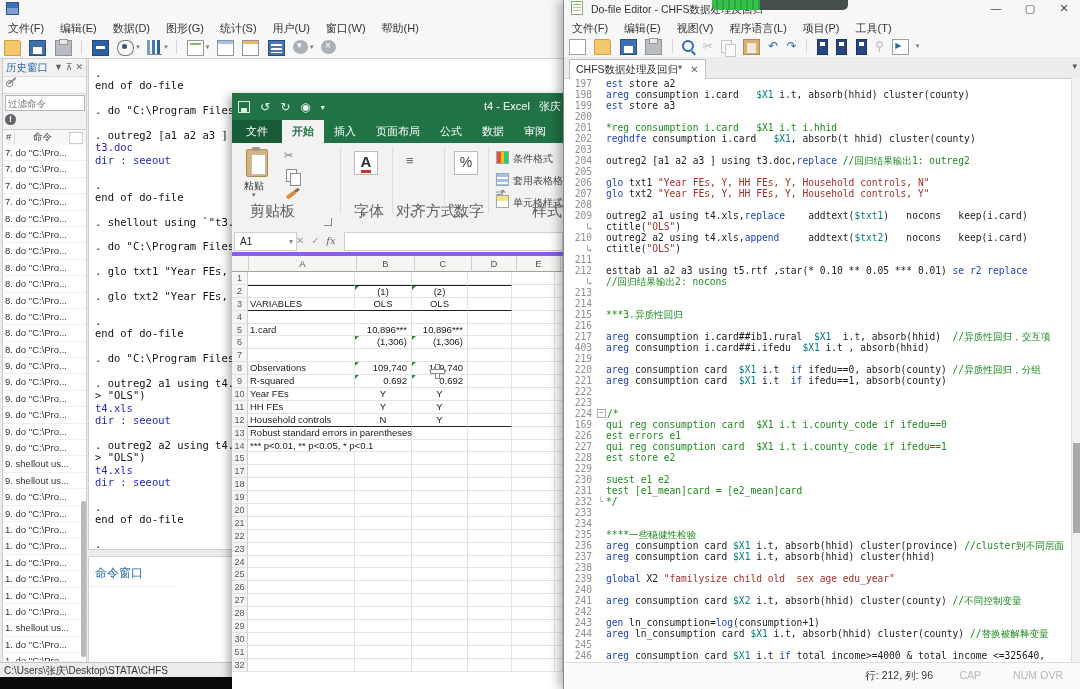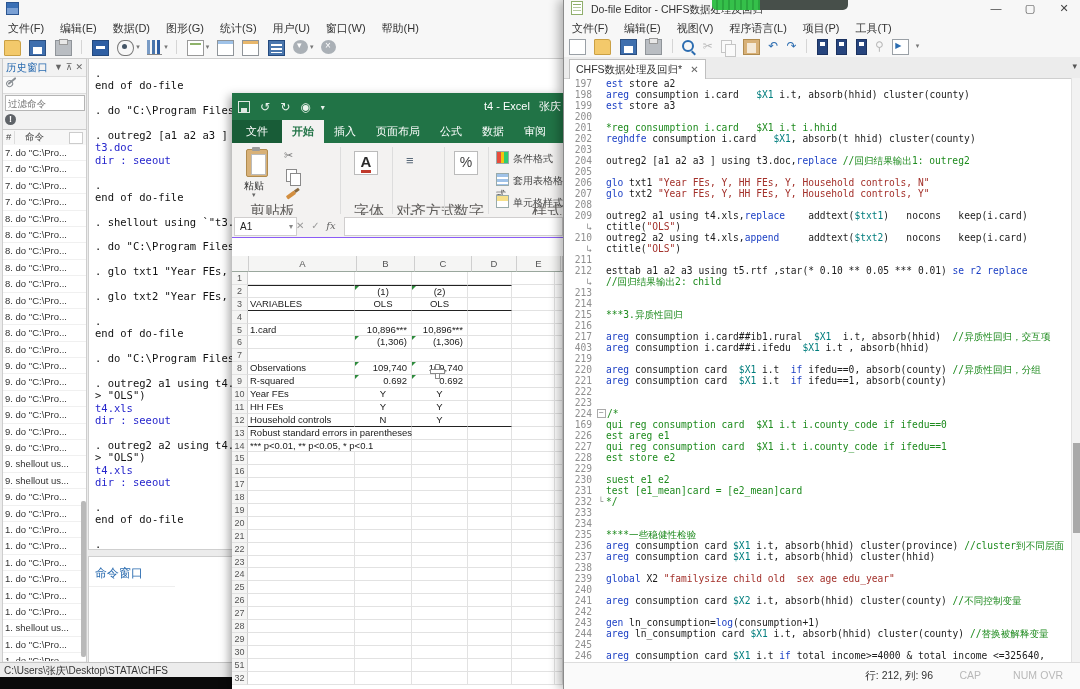--- a/index.html
+++ b/index.html
@@ -42,21 +42,21 @@
   #sidebar{position:absolute;left:2px;top:58px;width:83px;height:604px;background:#f2f2f2;border:1px solid #cdcdcd;}
   .sb-head{position:absolute;left:0;top:0;right:0;height:17px;background:#f2f2f2;font-size:10.5px;color:#2b6cb0;line-height:17px;padding-left:3px;white-space:nowrap;}
   .sb-hico{float:right;color:#666;font-size:9px;margin-right:3px;line-height:17px;}
   .sb-toolrow{position:absolute;left:0;top:17px;right:0;height:16px;border-top:1px solid #ddd;border-bottom:1px solid #ddd;background:#fafafa;}
   .wrench{position:absolute;left:4px;top:3px;width:10px;height:2px;background:#8a8f94;transform:rotate(-40deg);border-radius:2px;}
   .wrench:after{content:"";position:absolute;left:-2px;top:-2px;width:5px;height:5px;border:1.5px solid #8a8f94;border-radius:50%;}
   .sb-filter{position:absolute;left:2px;top:36px;width:74px;height:14px;border:1px solid #b5b5b5;font-size:9.5px;padding:0 2px;color:#333;font-family:inherit;}
   .sb-warn{position:absolute;left:2px;top:55px;width:11px;height:11px;background:#5f6368;border-radius:50%;color:#fff;font-size:9px;text-align:center;line-height:11px;font-weight:bold;}
   .sb-cols{position:absolute;left:0;top:70px;right:0;height:15px;border-top:1px solid #ccc;border-bottom:1px solid #ccc;background:#f7f7f7;font-size:9.5px;color:#444;}
   .sb-cols .c1{position:absolute;left:3px;top:1px;}
-  .sb-cols .c2{position:absolute;left:11px;top:1px;border-left:1px solid #ddd;padding-left:10px;height:13px;}
+  .sb-cols .c2{position:absolute;left:11px;top:1px;border-left:1px solid #ddd;padding-left:18px;height:13px;}
   .sb-cols .c3{position:absolute;right:3px;top:2px;width:12px;height:10px;border:1px solid #ccc;background:#fff;}
   #history-list{position:absolute;left:0;top:86px;right:0;bottom:2px;background:#fff;overflow:hidden;}
   .hrow{height:15.4px;line-height:15.4px;font-size:9.5px;color:#333;padding-left:2px;white-space:nowrap;overflow:hidden;border-bottom:1px solid #f0f0f0;}
   .sb-scroll{position:absolute;right:0px;top:442px;width:5px;height:156px;background:#b9b9b9;border-radius:2px;}
   
   #results{position:absolute;left:88px;top:58px;width:992px;height:490px;background:#fff;border:1px solid #cfcfcf;overflow:hidden;}
   #results-text{padding:8px 0 0 6px;font-family:"DejaVu Sans Mono",monospace;font-size:10.5px;line-height:12.4px;color:#111;}
   .rline{white-space:pre;height:12.4px;}
   .r-b{color:#2424cc;}
   
@@ -91,21 +91,21 @@
   .brush-ico:after{content:"";position:absolute;right:-5px;top:0;width:5px;height:3px;background:#8a6a3f;}
   .bigA{position:absolute;font-size:15px;font-weight:bold;color:#2b2b2b;border:1px solid #bbb;background:#fff;width:22px;height:22px;text-align:center;line-height:20px;}
   .bigA u{text-decoration:none;border-bottom:3px solid #c0392b;}
   .alignIco{position:absolute;font-size:13px;color:#5a6a7a;}
   .pctIco{position:absolute;font-size:14px;color:#3b3b3b;border:1px solid #bbb;background:#fff;width:22px;height:22px;text-align:center;line-height:20px;}
   .sty-ico{display:inline-block;width:11px;height:11px;margin-right:4px;vertical-align:-2px;border:1px solid #9aa;}
   .sty1{background:linear-gradient(90deg,#e74c3c 33%,#f1c40f 33% 66%,#2ecc71 66%);}
   .sty2{background:repeating-linear-gradient(#9fc2e8 0 3px,#fff 3px 5px);}
   .sty3{background:linear-gradient(#f7e08a 50%,#fff 50%);}
   .launcher{position:absolute;right:4px;bottom:4px;width:7px;height:7px;border-right:1px solid #888;border-bottom:1px solid #888;}
-  .xl-formula{position:absolute;left:0;top:122px;width:100%;height:22px;background:#f3f2f1;border-bottom:1px solid #8b5cf6;}
+  .xl-formula{position:absolute;left:0;top:137px;width:100%;height:22px;background:#f3f2f1;border-bottom:5px solid #8b5cf6;}
   .namebox{position:absolute;left:2px;top:2px;width:56px;height:17px;background:#fff;border:1px solid #d0cece;font-size:10px;line-height:17px;padding-left:5px;color:#222;}
   .namebox span.v{color:#888;float:right;margin-right:3px;font-size:8px;}
   .fx-btns{position:absolute;left:64px;top:2px;font-size:10px;color:#9a9a9a;line-height:17px;}
   .fx-btns i{font-style:italic;font-family:"DejaVu Serif",serif;color:#666;}
   .fbar{position:absolute;left:112px;top:2px;right:0;height:17px;background:#fff;border:1px solid #d0cece;}
   
   .xl-colhead{position:absolute;left:0;top:163px;width:100%;height:16px;display:flex;font-size:9.5px;color:#555;background:#f5f5f4;}
   .xl-colhead div{border-right:1px solid #cfcfcf;border-bottom:1px solid #9aa79d;text-align:center;line-height:16px;}
   #xl-grid{position:absolute;left:0;top:179px;width:100%;bottom:0;overflow:hidden;background:#fff;}
   .xrow{display:flex;height:12.9px;position:relative;}
@@ -480,29 +480,20 @@
       <div class="xrow">
         <div class="xc hd c-h">15</div>
         <div class="xc c-A"></div>
         <div class="xc c-B"></div>
         <div class="xc c-C"></div>
         <div class="xc c-D"></div>
         <div class="xc c-E"></div>
         <div class="xc c-F"></div>
       </div>
       <div class="xrow">
-        <div class="xc hd c-h">16</div>
-        <div class="xc c-A"></div>
-        <div class="xc c-B"></div>
-        <div class="xc c-C"></div>
-        <div class="xc c-D"></div>
-        <div class="xc c-E"></div>
-        <div class="xc c-F"></div>
-      </div>
-      <div class="xrow">
         <div class="xc hd c-h">17</div>
         <div class="xc c-A"></div>
         <div class="xc c-B"></div>
         <div class="xc c-C"></div>
         <div class="xc c-D"></div>
         <div class="xc c-E"></div>
         <div class="xc c-F"></div>
       </div>
       <div class="xrow">
         <div class="xc hd c-h">18</div>
@@ -687,35 +678,35 @@
       <div class="crow"><span class="ln">205</span><span class="fold"></span><span class="ctext"></span></div>
       <div class="crow"><span class="ln">206</span><span class="fold"></span><span class="ctext"><span class="t-c">glo</span><span class="t-p"> txt1 </span><span class="t-s">"Year FEs, Y, HH FEs, Y, Household controls, N"</span></span></div>
       <div class="crow"><span class="ln">207</span><span class="fold"></span><span class="ctext"><span class="t-c">glo</span><span class="t-p"> txt2 </span><span class="t-s">"Year FEs, Y, HH FEs, Y, Household controls, Y"</span></span></div>
       <div class="crow"><span class="ln">208</span><span class="fold"></span><span class="ctext"></span></div>
       <div class="crow"><span class="ln">209</span><span class="fold"></span><span class="ctext"><span class="t-p">outreg2 a1 using t4.xls,</span><span class="t-c">replace</span><span class="t-p">    addtext(</span><span class="t-m">$txt1</span><span class="t-p">)   nocons   keep(i.card)</span></span></div>
       <div class="crow"><span class="ln">↳</span><span class="fold"></span><span class="ctext"><span class="t-p">ctitle(</span><span class="t-s">"OLS"</span><span class="t-p">)</span></span></div>
       <div class="crow"><span class="ln">210</span><span class="fold"></span><span class="ctext"><span class="t-p">outreg2 a2 using t4.xls,</span><span class="t-c">append</span><span class="t-p">     addtext(</span><span class="t-m">$txt2</span><span class="t-p">)   nocons   keep(i.card)</span></span></div>
       <div class="crow"><span class="ln">↳</span><span class="fold"></span><span class="ctext"><span class="t-p">ctitle(</span><span class="t-s">"OLS"</span><span class="t-p">)</span></span></div>
       <div class="crow"><span class="ln">211</span><span class="fold"></span><span class="ctext"></span></div>
       <div class="crow"><span class="ln">212</span><span class="fold"></span><span class="ctext"><span class="t-p">esttab a1 a2 a3 using t5.rtf ,star(* 0.10 ** 0.05 *** 0.01) </span><span class="t-c">se r2 replace</span></span></div>
-      <div class="crow"><span class="ln">↳</span><span class="fold"></span><span class="ctext"><span class="t-g">//回归结果输出2: child</span></span></div>
+      <div class="crow"><span class="ln">↳</span><span class="fold"></span><span class="ctext"><span class="t-g">//回归结果输出2: nocons</span></span></div>
       <div class="crow"><span class="ln">213</span><span class="fold"></span><span class="ctext"></span></div>
       <div class="crow"><span class="ln">214</span><span class="fold"></span><span class="ctext"></span></div>
       <div class="crow"><span class="ln">215</span><span class="fold"></span><span class="ctext"><span class="t-g">***3.异质性回归</span></span></div>
       <div class="crow"><span class="ln">216</span><span class="fold"></span><span class="ctext"></span></div>
       <div class="crow"><span class="ln">217</span><span class="fold"></span><span class="ctext"><span class="t-c">areg</span><span class="t-p"> consumption i.card##ib1.rural  </span><span class="t-m">$X1</span><span class="t-p">  i.t, absorb(hhid)  </span><span class="t-g">//异质性回归，交互项</span></span></div>
       <div class="crow"><span class="ln">403</span><span class="fold"></span><span class="ctext"><span class="t-c">areg</span><span class="t-p"> consumption i.card##i.ifedu  </span><span class="t-m">$X1</span><span class="t-p"> i.t , absorb(hhid)</span></span></div>
       <div class="crow"><span class="ln">219</span><span class="fold"></span><span class="ctext"></span></div>
       <div class="crow"><span class="ln">220</span><span class="fold"></span><span class="ctext"><span class="t-c">areg</span><span class="t-p"> consumption card  </span><span class="t-m">$X1</span><span class="t-p"> i.t  </span><span class="t-c">if</span><span class="t-p"> ifedu==0, absorb(county) </span><span class="t-g">//异质性回归，分组</span></span></div>
       <div class="crow"><span class="ln">221</span><span class="fold"></span><span class="ctext"><span class="t-c">areg</span><span class="t-p"> consumption card  </span><span class="t-m">$X1</span><span class="t-p"> i.t  </span><span class="t-c">if</span><span class="t-p"> ifedu==1, absorb(county)</span></span></div>
       <div class="crow"><span class="ln">222</span><span class="fold"></span><span class="ctext"></span></div>
       <div class="crow"><span class="ln">223</span><span class="fold"></span><span class="ctext"></span></div>
       <div class="crow"><span class="ln">224</span><span class="fold o">−</span><span class="ctext"><span class="t-g">/*</span></span></div>
       <div class="crow"><span class="ln">169</span><span class="fold"></span><span class="ctext"><span class="t-g">qui reg consumption card  $X1 i.t i.county_code if ifedu==0</span></span></div>
-      <div class="crow"><span class="ln">226</span><span class="fold"></span><span class="ctext"><span class="t-g">est areg e1</span></span></div>
+      <div class="crow"><span class="ln">226</span><span class="fold"></span><span class="ctext"><span class="t-g">est errors e1</span></span></div>
       <div class="crow"><span class="ln">227</span><span class="fold"></span><span class="ctext"><span class="t-g">qui reg consumption card  $X1 i.t i.county_code if ifedu==1</span></span></div>
       <div class="crow"><span class="ln">228</span><span class="fold"></span><span class="ctext"><span class="t-g">est store e2</span></span></div>
       <div class="crow"><span class="ln">229</span><span class="fold"></span><span class="ctext"></span></div>
       <div class="crow"><span class="ln">230</span><span class="fold"></span><span class="ctext"><span class="t-g">suest e1 e2</span></span></div>
       <div class="crow"><span class="ln">231</span><span class="fold"></span><span class="ctext"><span class="t-g">test [e1_mean]card = [e2_mean]card</span></span></div>
       <div class="crow"><span class="ln">232</span><span class="fold">└</span><span class="ctext"><span class="t-g">*/</span></span></div>
       <div class="crow"><span class="ln">233</span><span class="fold"></span><span class="ctext"></span></div>
       <div class="crow"><span class="ln">234</span><span class="fold"></span><span class="ctext"></span></div>
       <div class="crow"><span class="ln">235</span><span class="fold"></span><span class="ctext"><span class="t-g">****一些稳健性检验</span></span></div>
       <div class="crow"><span class="ln">236</span><span class="fold"></span><span class="ctext"><span class="t-c">areg</span><span class="t-p"> consumption card </span><span class="t-m">$X1</span><span class="t-p"> i.t, absorb(hhid) cluster(province) </span><span class="t-g">//cluster到不同层面</span></span></div>

